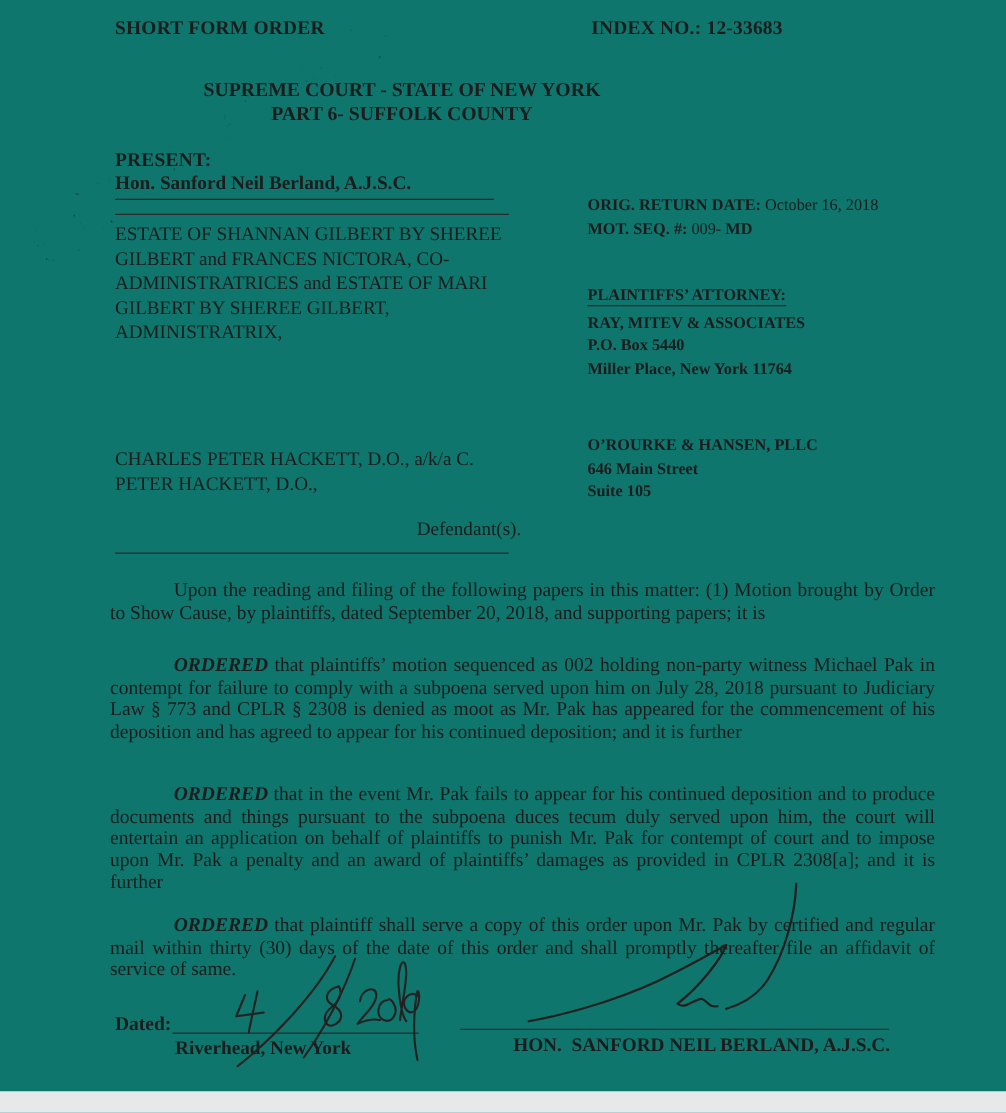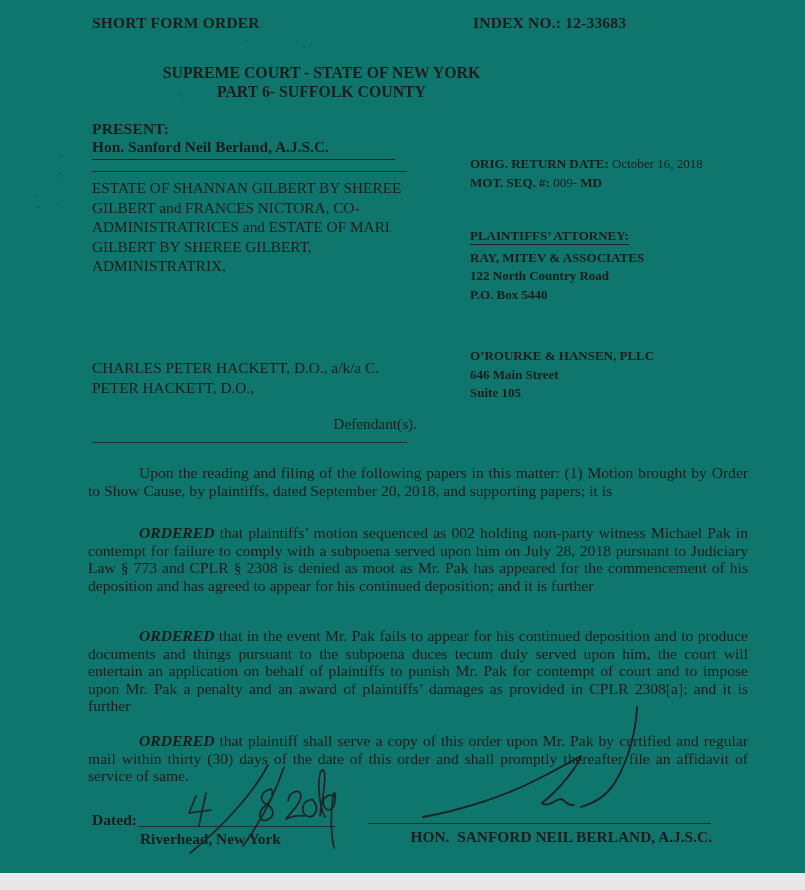--- a/index.html
+++ b/index.html
@@ -57,22 +57,22 @@
   <div class="rule" style="left:92px;top:442px;width:315px;"></div>
 
   <div class="abs" style="left:470px;top:155px;">
     <div class="rightcol-row"><span class="b">ORIG. RETURN DATE: </span><span>October 16, 2018</span></div>
     <div class="rightcol-row"><span class="b">MOT. SEQ. #: </span><span>009- </span><span class="b">MD</span></div>
   </div>
 
   <div class="abs" style="left:470px;top:227px;">
     <div class="rightcol-row b"><span class="att-underline">PLAINTIFFS’ ATTORNEY:</span></div>
     <div class="rightcol-row b" style="margin-top:3px;">RAY, MITEV &amp; ASSOCIATES</div>
-    <div class="rightcol-row b">122 North Country Road</div>
     <div class="rightcol-row b">P.O. Box 5440</div>
+    <div class="rightcol-row b">Miller Place, New York 11764</div>
   </div>
 
   <div class="abs" style="left:470px;top:340px;">
     <div class="rightcol-row b" style="margin-top:7px;">O’ROURKE &amp; HANSEN, PLLC</div>
     <div class="rightcol-row b">646 Main Street</div>
     <div class="rightcol-row b">Suite 105</div>
   </div>
 
   <div class="abs bodypara" style="left:88px;top:464px;">Upon the reading and filing of the following papers in this matter: (1) Motion brought by Order to Show Cause, by plaintiffs, dated September 20, 2018, and supporting papers; it is</div>
 

